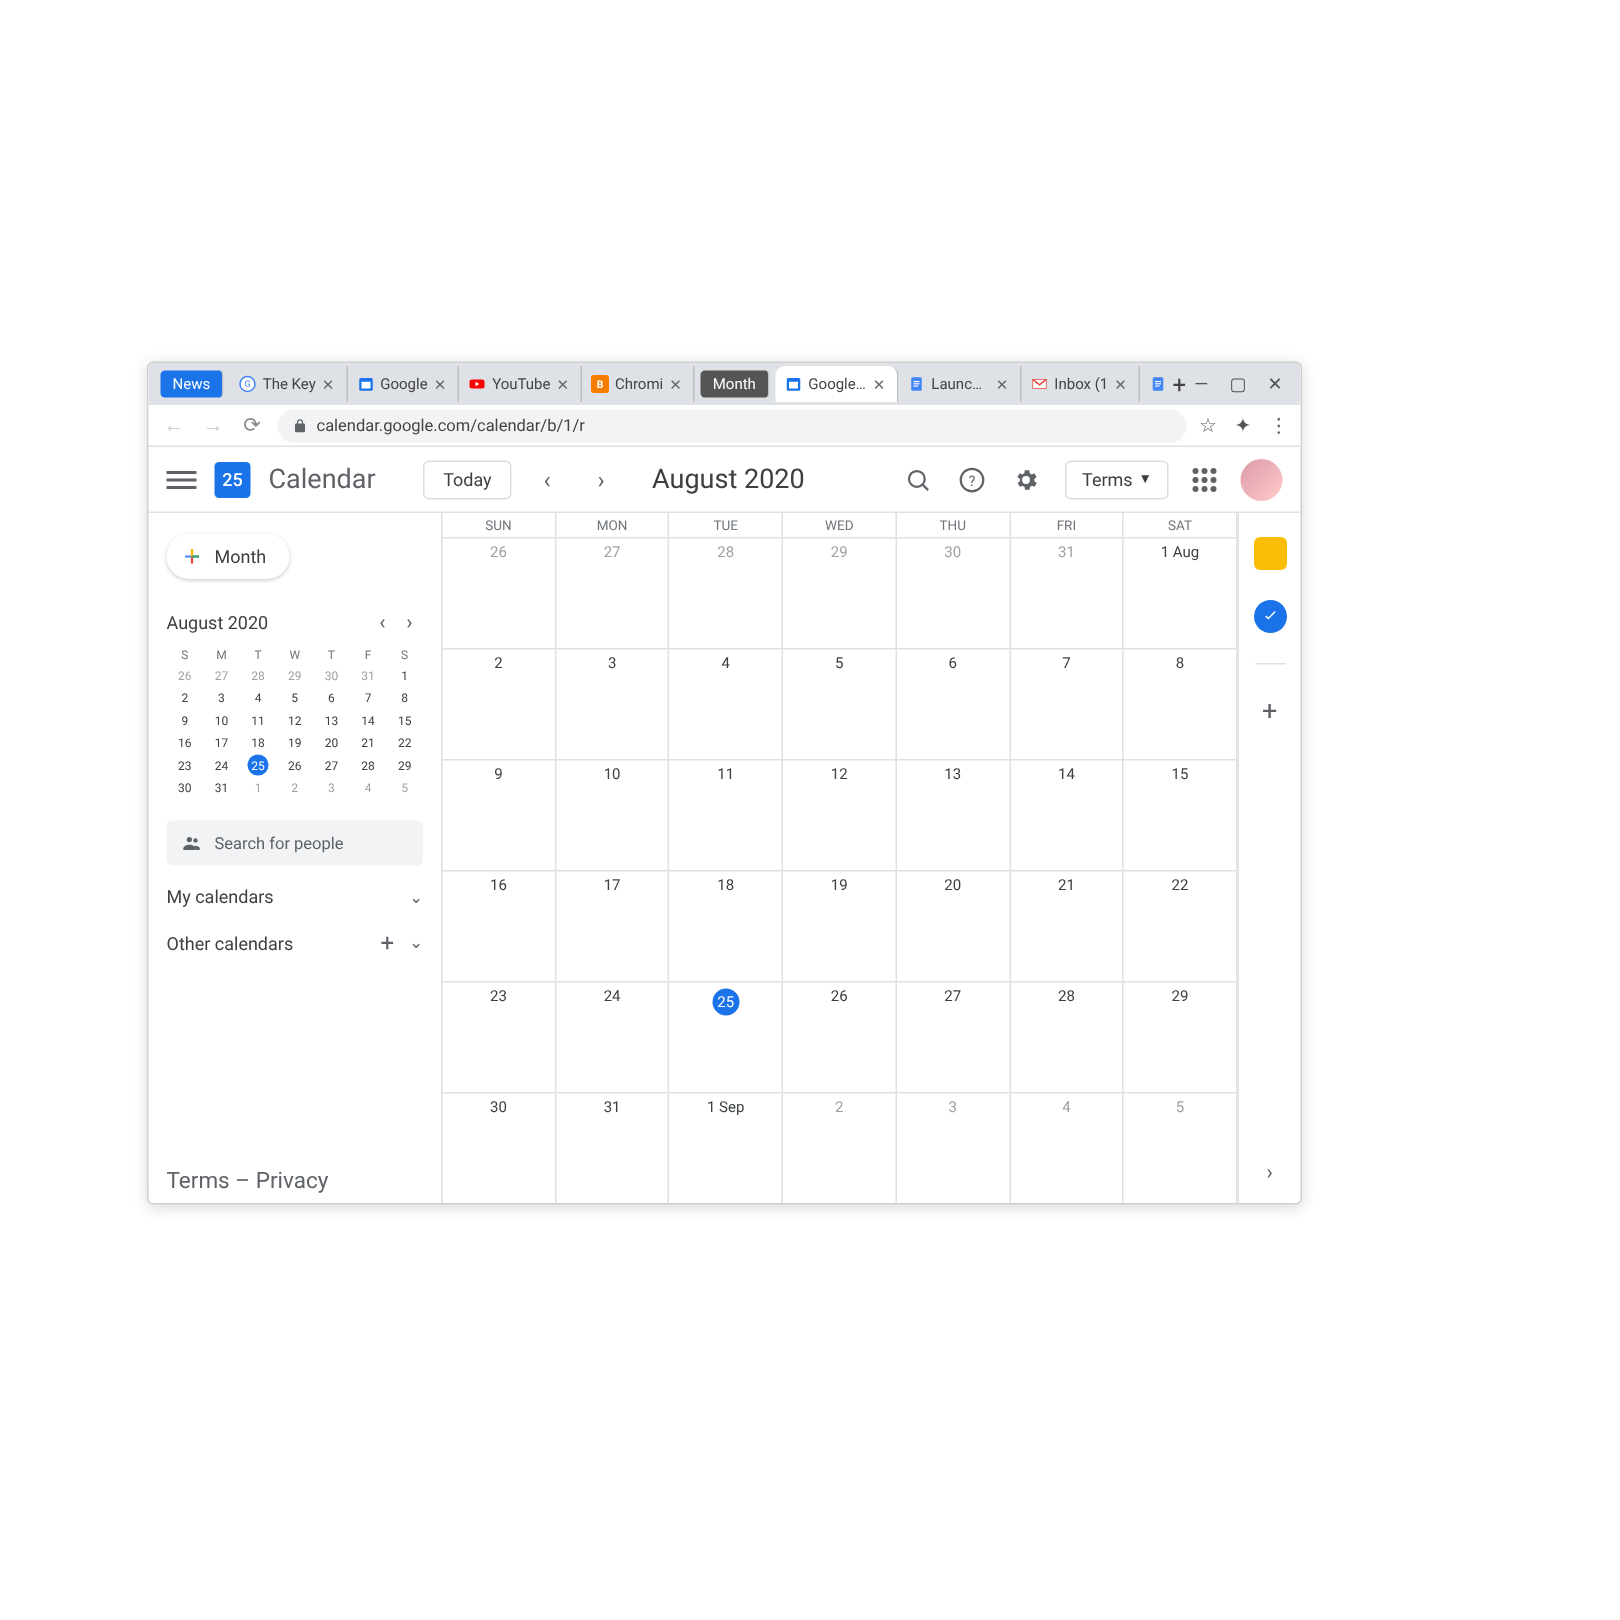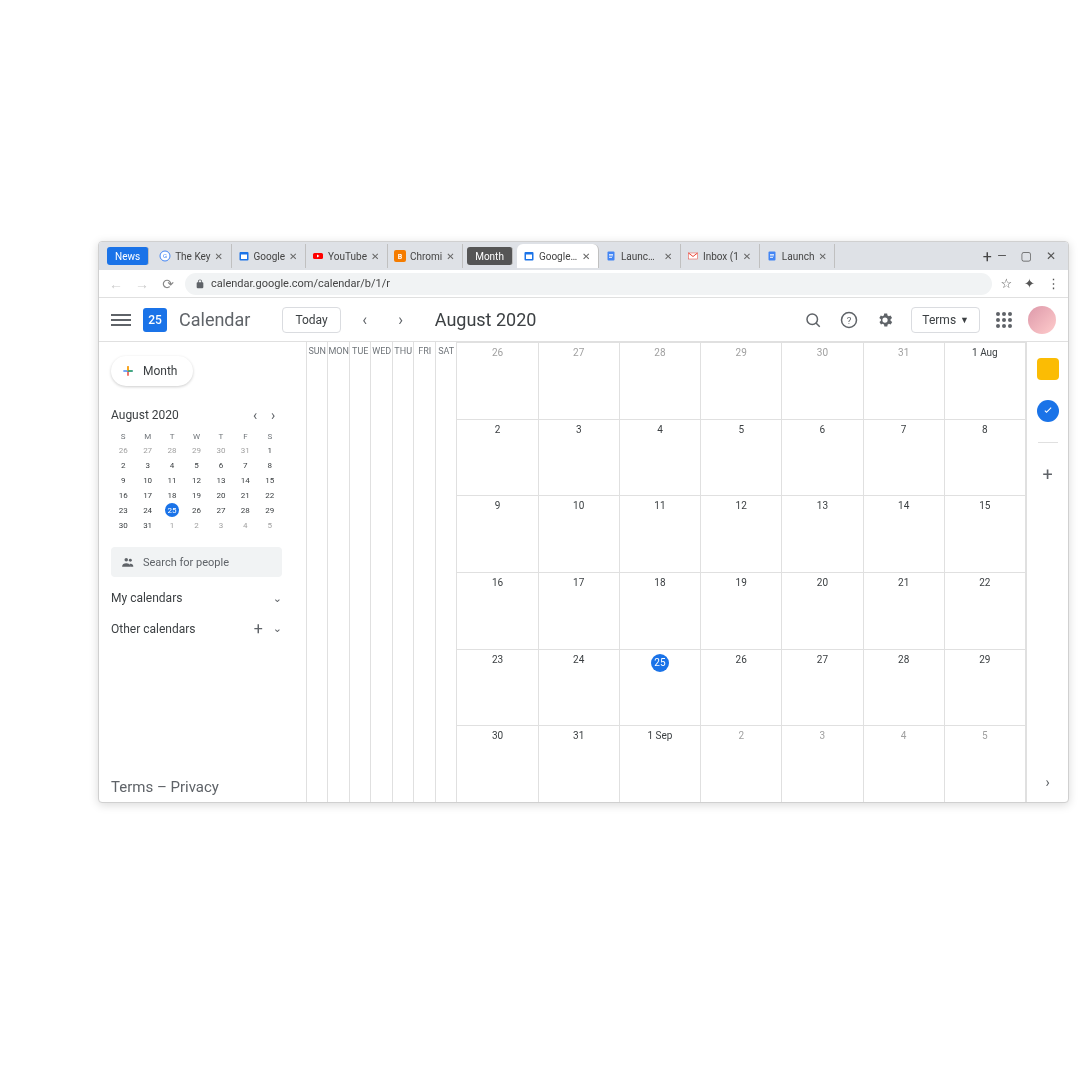--- a/index.html
+++ b/index.html
@@ -1,17 +1,17 @@
 <!DOCTYPE html>
 <html><head>
 <meta charset="utf-8">
 <style>
 * { box-sizing: border-box; margin: 0; padding: 0; font-family: 'Segoe UI', Roboto, Arial, sans-serif; }
 body { background: #fff; width: 1080px; height: 1080px; position: relative; }
-.browser-window { position: absolute; top: 241px; left: 98px; width: 971px; height: 562px; background: #fff; border: 1px solid #d0d0d0; border-radius: 4px; overflow: hidden; box-shadow: 0 2px 10px rgba(0,0,0,0.15); }
+.browser-window { position: absolute; top: 241px; left: 98px; width: 770px; height: 562px; background: #fff; border: 1px solid #d0d0d0; border-radius: 4px; overflow: hidden; box-shadow: 0 2px 10px rgba(0,0,0,0.15); }
 
 
 .tab-bar { height: 28px; background: #dee1e6; display: flex; align-items: center; padding: 0 4px; }
 .tab { display: flex; align-items: center; height: 24px; padding: 0 6px; font-size: 10px; color: #444; border-right: 1px solid #c0c0c0; max-width: 82px; cursor: pointer; }
 .tab.active { background: #fff; border-top-left-radius: 6px; border-top-right-radius: 6px; }
 .tab.news { background: #1a73e8; color: #fff; border-radius: 3px; height: 18px; margin: 0 4px; padding: 0 8px; }
 .tab.work { background: #555; color: #fff; border-radius: 3px; height: 18px; margin: 0 4px; padding: 0 8px; }
 .tab-icon { width: 12px; height: 12px; margin-right: 4px; flex-shrink: 0; }
 .tab-label { white-space: nowrap; overflow: hidden; text-overflow: ellipsis; flex: 1; }
 .tab-close { width: 10px; height: 10px; margin-left: 4px; font-size: 10px; color: #666; flex-shrink: 0; }
@@ -56,21 +56,21 @@
 .mini-day-h { font-size: 8px; color: #70757a; text-align: center; padding: 2px 0; }
 .mini-day { font-size: 8px; color: #3c4043; text-align: center; padding: 3px 0; cursor: pointer; }
 .mini-day.dim { color: #a0a0a0; }
 .mini-day.today { background: #1a73e8; color: #fff; border-radius: 50%; width: 14px; height: 14px; margin: 0 auto; display: flex; align-items: center; justify-content: center; }
 .search-people { margin-top: 14px; background: #f1f3f4; border-radius: 4px; padding: 8px 10px; display: flex; align-items: center; gap: 8px; font-size: 11px; color: #5f6368; cursor: text; }
 .cal-section { margin-top: 14px; display: flex; align-items: center; font-size: 12px; color: #3c4043; cursor: pointer; }
 .cal-section .spacer { flex: 1; }
 .footer-links { margin-top: auto; font-size: 15px; color: #5f6368; padding-top: 20px; }
 
 
-.month-grid { flex: 1; display: flex; flex-direction: row; border-left: 1px solid #e0e0e0; margin-left: 12px; }
+.month-grid { flex: 1; display: flex; flex-direction: column; border-left: 1px solid #e0e0e0; }
 .dow-row { display: grid; grid-template-columns: repeat(7,1fr); }
 .dow { font-size: 9px; color: #70757a; text-align: center; padding: 4px 0 2px 0; border-right: 1px solid #e0e0e0; }
 .week-row { display: grid; grid-template-columns: repeat(7,1fr); flex: 1; border-top: 1px solid #e0e0e0; }
 .day-cell { border-right: 1px solid #e0e0e0; padding: 4px 0; text-align: center; font-size: 10px; color: #3c4043; cursor: pointer; }
 .day-cell.dim { color: #a0a0a0; }
 .day-cell.first { color: #3c4043; }
 .day-cell .num { display: inline-block; }
 .day-cell.today .num { background: #1a73e8; color: #fff; border-radius: 50%; width: 18px; height: 18px; display: inline-flex; align-items: center; justify-content: center; }
 
 

